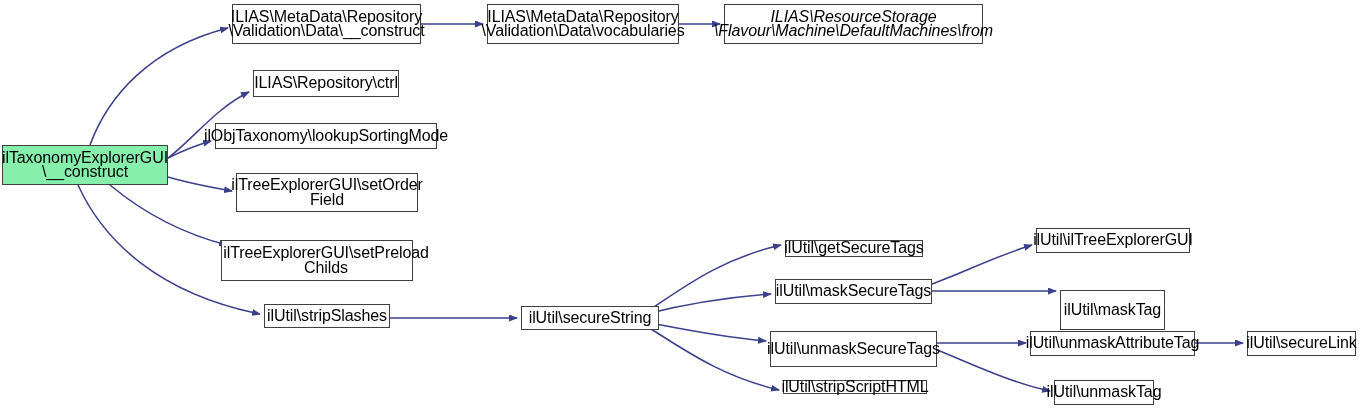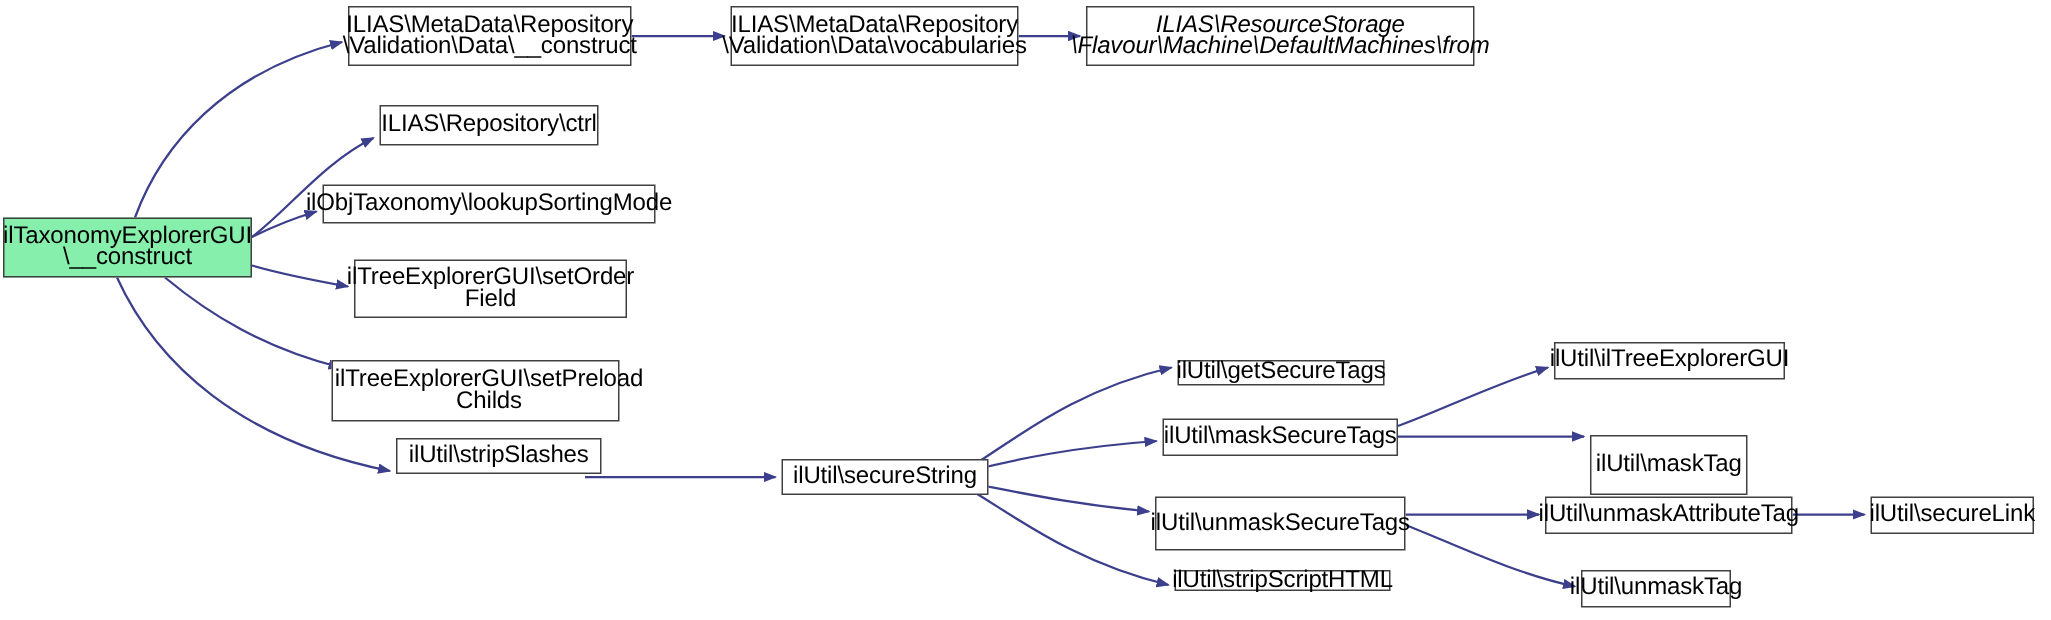--- a/index.html
+++ b/index.html
@@ -82,21 +82,21 @@
       <div class="node" style="left: 487px; top: 4px; width: 192px; height: 40px;">ILIAS\MetaData\Repository
 \Validation\Data\vocabularies</div>
       <div class="node" style="left: 724px; top: 4px; width: 259px; height: 40px; font-style: italic;">ILIAS\ResourceStorage
 \Flavour\Machine\DefaultMachines\from</div>
       <div class="node" style="left: 253px; top: 70px; width: 146px; height: 27px;">ILIAS\Repository\ctrl</div>
       <div class="node" style="left: 215px; top: 123px; width: 222px; height: 26px;">ilObjTaxonomy\lookupSortingMode</div>
       <div class="node" style="left: 236px; top: 173px; width: 182px; height: 39px;">ilTreeExplorerGUI\setOrder
 Field</div>
       <div class="node" style="left: 221px; top: 240px; width: 192px; height: 41px; padding-left: 21px;">ilTreeExplorerGUI\setPreload
 Childs</div>
-      <div class="node" style="left: 264px; top: 292px; width: 137px; height: 24px;">ilUtil\stripSlashes</div>
+      <div class="node" style="left: 264px; top: 304px; width: 126px; height: 24px;">ilUtil\stripSlashes</div>
       <div class="node" style="left: 521px; top: 306px; width: 138px; height: 24px;">ilUtil\secureString</div>
       <div class="node" style="left: 785px; top: 240px; width: 138px; height: 17px;">ilUtil\getSecureTags</div>
       <div class="node" style="left: 775px; top: 279px; width: 157px; height: 25px;">ilUtil\maskSecureTags</div>
       <div class="node" style="left: 770px; top: 331px; width: 167px; height: 36px;">ilUtil\unmaskSecureTags</div>
       <div class="node" style="left: 783px; top: 380px; width: 144px; height: 14px;">ilUtil\stripScriptHTML</div>
       <div class="node" style="left: 1036px; top: 228px; width: 154px; height: 25px;">ilUtil\ilTreeExplorerGUI</div>
       <div class="node" style="left: 1060px; top: 290px; width: 105px; height: 40px;">ilUtil\maskTag</div>
       <div class="node" style="left: 1030px; top: 331px; width: 165px; height: 25px;">ilUtil\unmaskAttributeTag</div>
       <div class="node" style="left: 1054px; top: 380px; width: 100px; height: 25px;">ilUtil\unmaskTag</div>
       <div class="node" style="left: 1247px; top: 331px; width: 109px; height: 25px;">ilUtil\secureLink</div>

